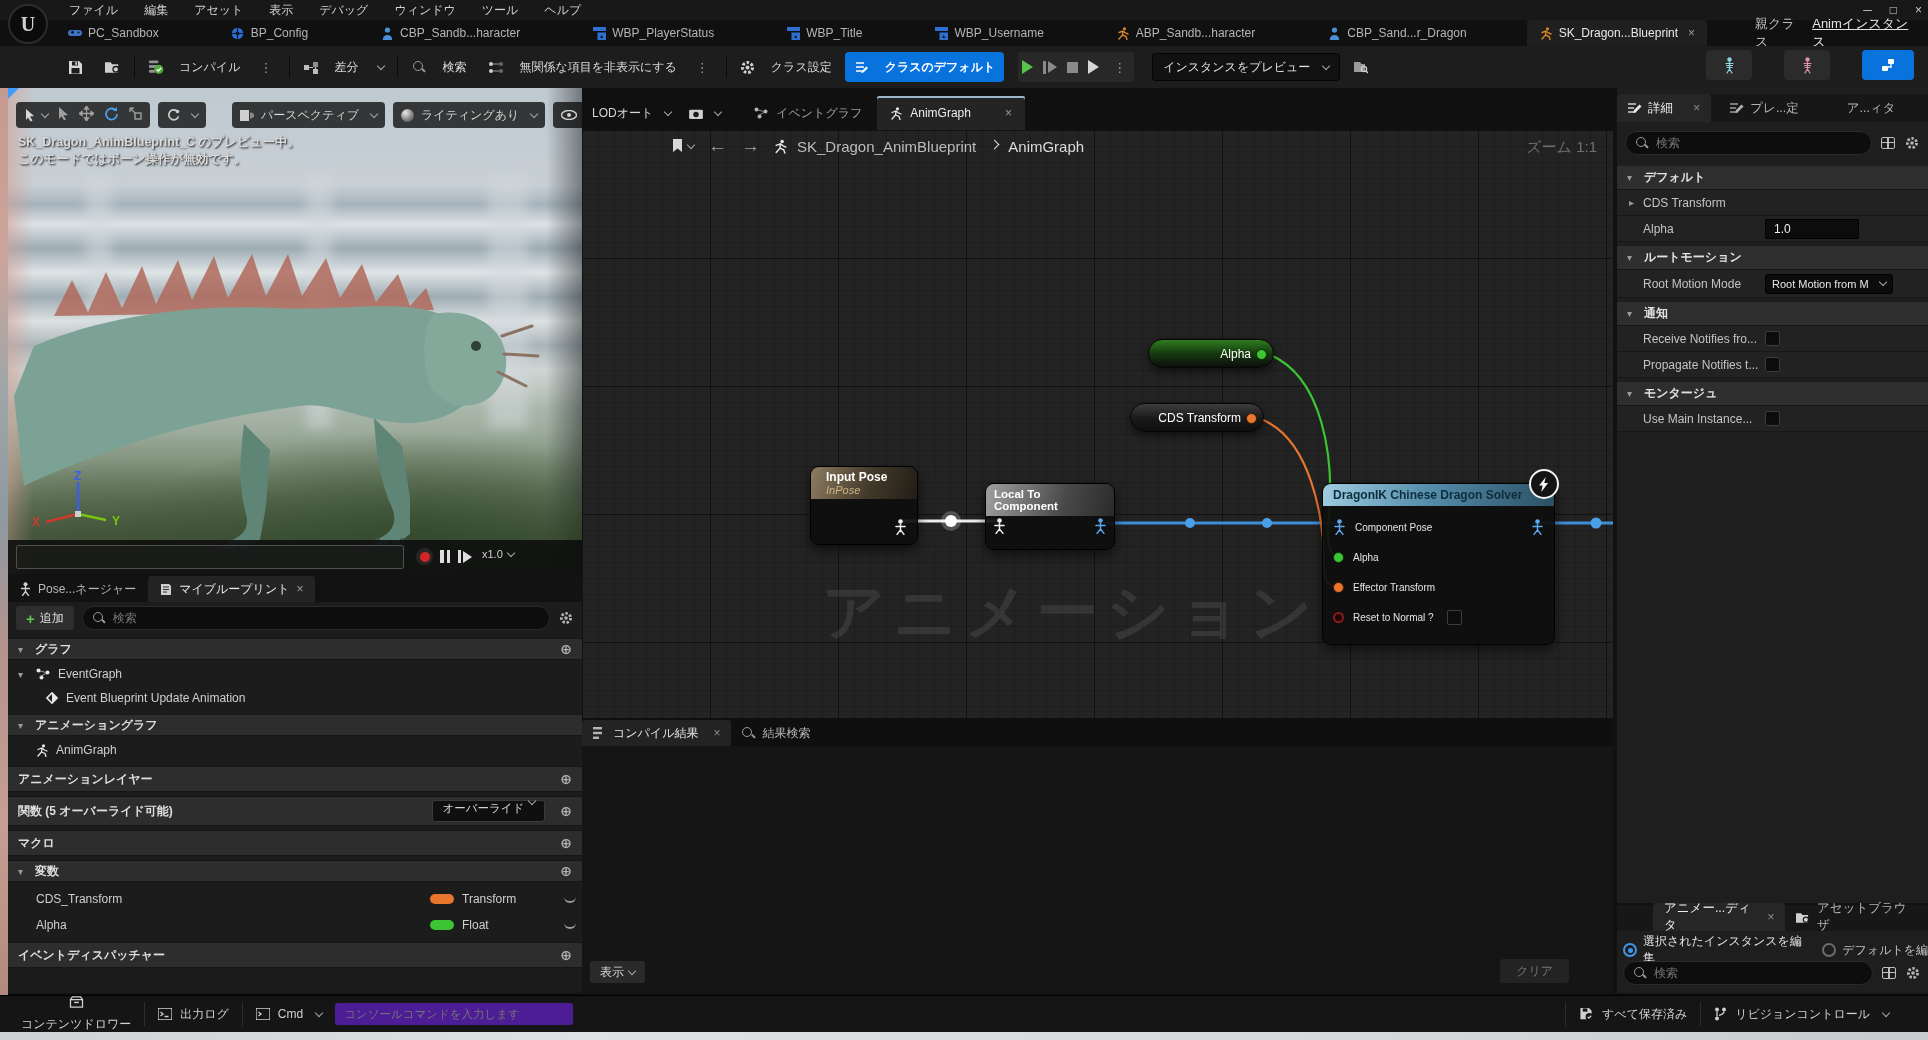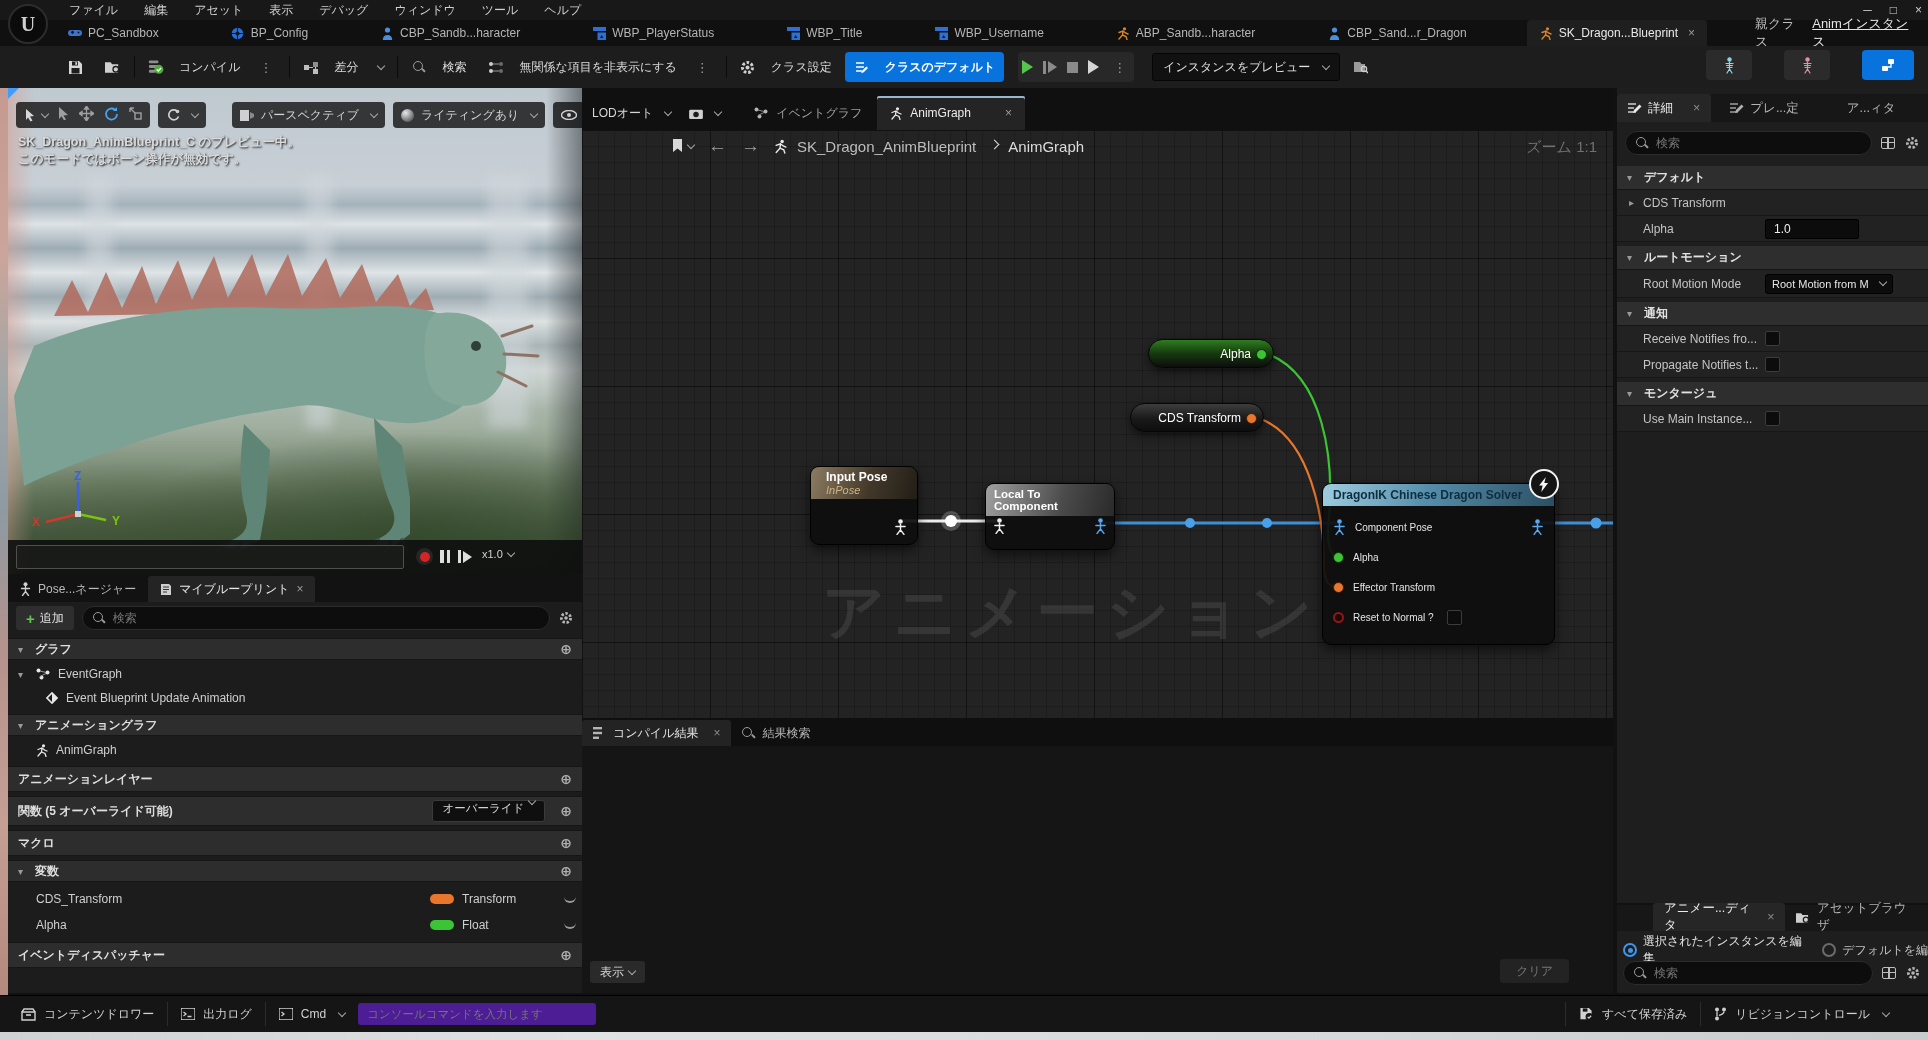--- a/index.html
+++ b/index.html
@@ -897,21 +897,21 @@
       <span class="icon16">
         <svg width="14" height="14" viewBox="0 0 14 14">
             <circle cx="7" cy="7" r="4.6" fill="none" stroke="#b5b5b5" stroke-width="2.8" stroke-dasharray="2.4 1.7"></circle>
             <circle cx="7" cy="7" r="1.8" fill="#b5b5b5"></circle>
           </svg>
       </span>
     </div>
   </div>
 
   <div id="statusbar" class="abs">
-    <div class="sbitem" style="margin-left:8px;">
+    <div class="sbitem" style="margin-left:8px;flex-direction:column;">
       <svg width="15" height="13" viewBox="0 0 15 13">
           <path d="M1 4h13v8H1z" fill="none" stroke="#cfcfcf" stroke-width="1.4"></path>
           <path d="M1 4l2-3h9l2 3" fill="none" stroke="#cfcfcf" stroke-width="1.4"></path>
           <path d="M5 7h5" stroke="#cfcfcf" stroke-width="1.6"></path>
         </svg>
       <span>コンテンツドロワー</span>
     </div>
     <div class="sbsep"></div>
     <div class="sbitem">
       <svg width="14" height="12" viewBox="0 0 14 12">

